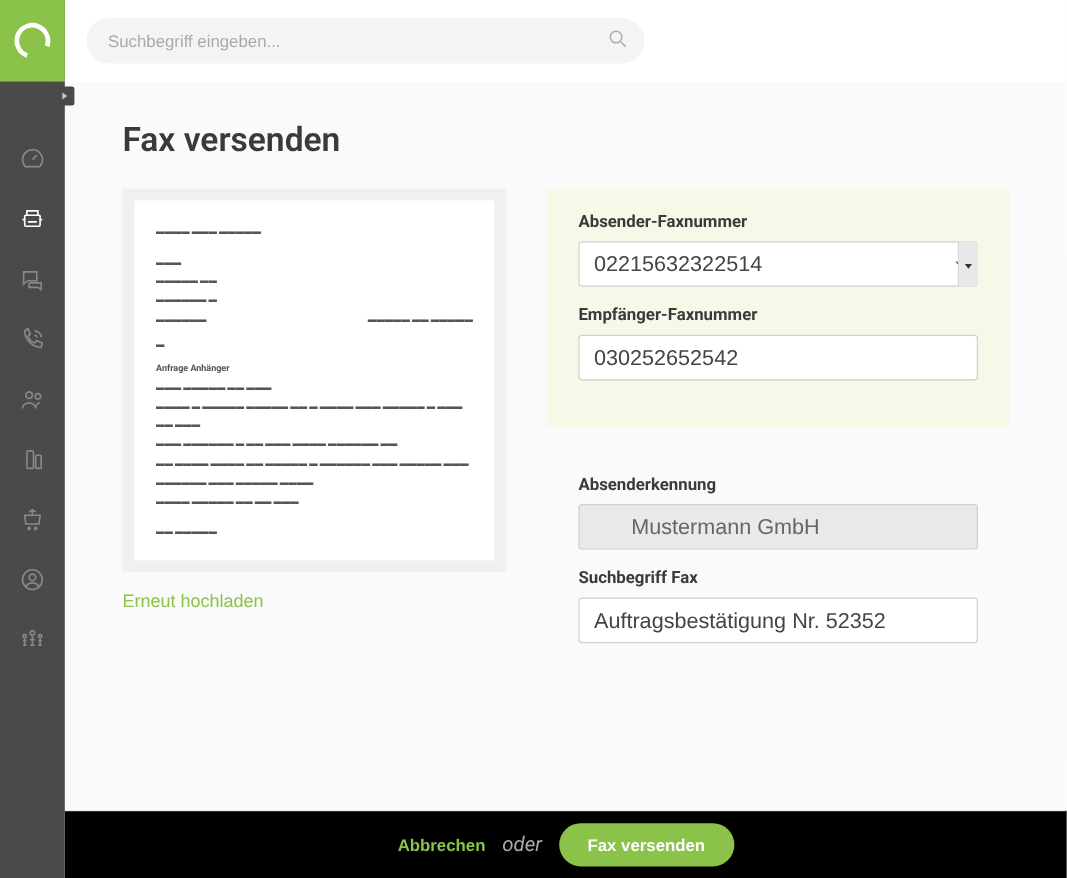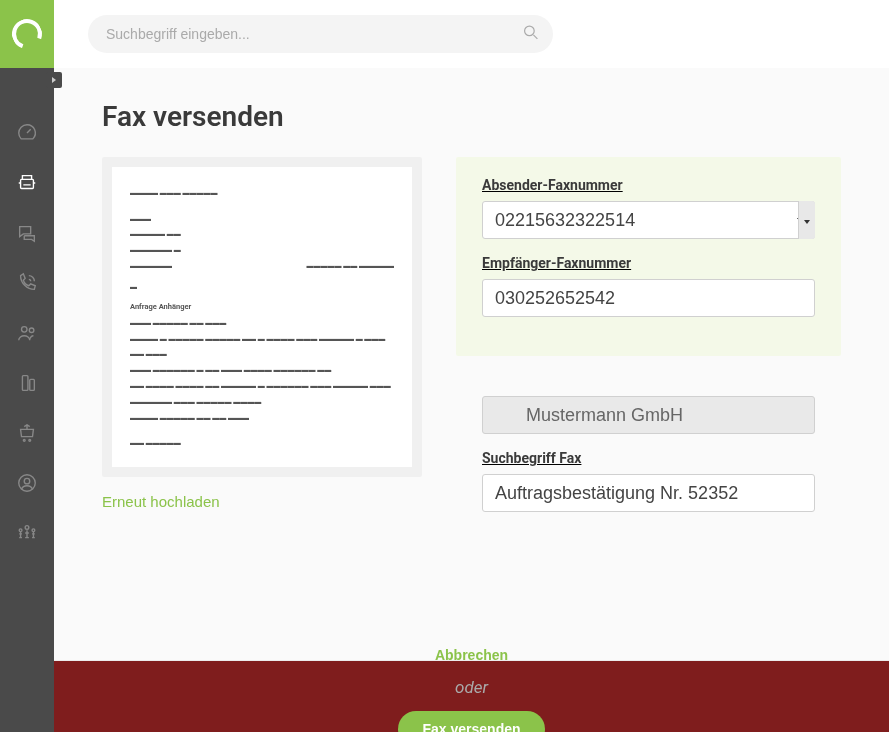--- a/index.html
+++ b/index.html
@@ -12,21 +12,21 @@
 .logo-circle { width: 30px; height: 30px; border: 4px solid #fff; border-radius: 50%; border-bottom-color: transparent; transform: rotate(-25deg); }
 .expand-tab { position: absolute; top: 72px; right: -8px; width: 16px; height: 16px; background: #4a4a4a; display: flex; align-items: center; justify-content: center; border-radius: 2px; }
 .expand-tab svg { width: 8px; height: 8px; }
 .nav-items { display: flex; flex-direction: column; padding-top: 40px; }
 .nav-item { width: 54px; height: 50px; display: flex; align-items: center; justify-content: center; cursor: pointer; }
 .nav-item svg { width: 22px; height: 22px; stroke: #888; fill: none; stroke-width: 1.5; }
 .nav-item.active svg { stroke: #fff; }
 
 .main { flex: 1; display: flex; flex-direction: column; background: #fafafa; }
 
-.topbar { height: 68px; background: #fff; display: flex; align-items: center; padding: 0 34px; }
+.topbar { height: 68px; background: #fff; display: flex; align-items: center; padding: 0 18px; }
 .search-wrap { position: relative; width: 465px; }
 .search-input { width: 100%; height: 38px; border: none; background: #f4f4f4; border-radius: 19px; padding: 0 42px 0 18px; font-size: 14px; color: #333; outline: none; }
 .search-input::placeholder { color: #aaa; }
 .search-btn { position: absolute; right: 14px; top: 50%; transform: translateY(-50%); background: none; border: none; cursor: pointer; }
 .search-btn svg { width: 16px; height: 16px; stroke: #aaa; fill: none; stroke-width: 1.5; }
 
 .page-title { font-size: 28px; font-weight: 600; color: #3a3a3a; padding: 32px 48px 24px; }
 
 .content { flex: 1; padding: 0 48px 24px; display: flex; gap: 34px; overflow: auto; }
 
@@ -34,31 +34,31 @@
 .preview-card { background: #f0f0f0; padding: 10px; border-radius: 2px; }
 .doc-thumb { width: 100%; height: 300px; background: #fff; padding: 22px 18px; font-size: 7px; color: #555; line-height: 1.4; overflow: hidden; }
 .doc-thumb .row { display: flex; justify-content: space-between; margin-bottom: 1px; }
 .doc-thumb .bold { font-weight: 700; margin-top: 10px; margin-bottom: 6px; font-size: 7.5px; }
 .doc-thumb p { margin-bottom: 6px; filter: blur(0.4px); }
 .reupload { display: block; text-align: left; color: #8bc34a; font-size: 15px; font-weight: 500; padding: 16px 0 8px; background: none; border: none; cursor: pointer; width: 100%; }
 
 .form-col { flex: 1; }
 .form-section { padding: 20px 26px 22px; border-radius: 2px; }
 .form-section.highlight { background: #f4f9e8; margin-bottom: 20px; }
-.field { margin-bottom: 16px; text-decoration: underline; }
+.field { margin-bottom: 16px; }
 .field:last-child { margin-bottom: 17px; }
 .field label { display: block; font-size: 14px; font-weight: 700; color: #3a3a3a; margin-bottom: 8px; }
 .field input, .field select { width: 100%; height: 38px; border: 1px solid #d0d0d0; border-radius: 3px; padding: 0 12px; font-size: 18px; color: #444; background: #fff; outline: none; }
 .field select { appearance: none; padding-right: 28px; background-image: linear-gradient(45deg, transparent 50%, #666 50%), linear-gradient(135deg, #666 50%, transparent 50%); background-position: calc(100% - 14px) 16px, calc(100% - 10px) 16px; background-size: 4px 4px, 4px 4px; background-repeat: no-repeat; }
 .select-wrap { position: relative; }
 .select-wrap::after { content: ""; position: absolute; right: 0; top: 0; bottom: 0; width: 16px; background: #e8e8e8; border-left: 1px solid #d0d0d0; border-radius: 0 3px 3px 0; pointer-events: none; }
 .select-wrap::before { content: ""; position: absolute; right: 5px; top: 50%; width: 0; height: 0; border-left: 3px solid transparent; border-right: 3px solid transparent; border-top: 4px solid #333; z-index: 1; pointer-events: none; }
 .field input[readonly] { background: #e9e9e9; color: #666; padding-left: 43px; }
 
-.footer { height: 72px; background: #7f1d1d; border-top: 1px solid #ececec; display: flex; align-items: center; justify-content: center; gap: 14px; flex-direction: column; }
+.footer { height: 57px; background: #000000; border-top: 1px solid #ececec; display: flex; align-items: center; justify-content: center; gap: 14px; }
 .btn-cancel { background: none; border: none; color: #8bc34a; font-size: 14px; font-weight: 600; cursor: pointer; }
 .or-text { color: #aaa; font-size: 17px; font-style: italic; }
 .btn-primary { background: #8bc34a; color: #fff; border: none; border-radius: 20px; padding: 10px 24px; font-size: 14px; font-weight: 600; cursor: pointer; }
 </style>
 </head>
 <body>
 
 <div class="app">
   <aside class="sidebar">
     <div class="logo-box">
@@ -192,20 +192,21 @@
             </div>
           </div>
           <div class="field">
             <label>Empfänger-Faxnummer</label>
             <input type="text" value="030252652542" style="">
           </div>
         </div>
 
         <div class="form-section">
           <div class="field">
+            <label>Absenderkennung</label>
             <input type="text" readonly="" value="Mustermann GmbH" style="">
           </div>
           <div class="field">
             <label>Suchbegriff Fax</label>
             <input type="text" value="Auftragsbestätigung Nr. 52352" style="">
           </div>
         </div>
       </div>
     </div>
 

